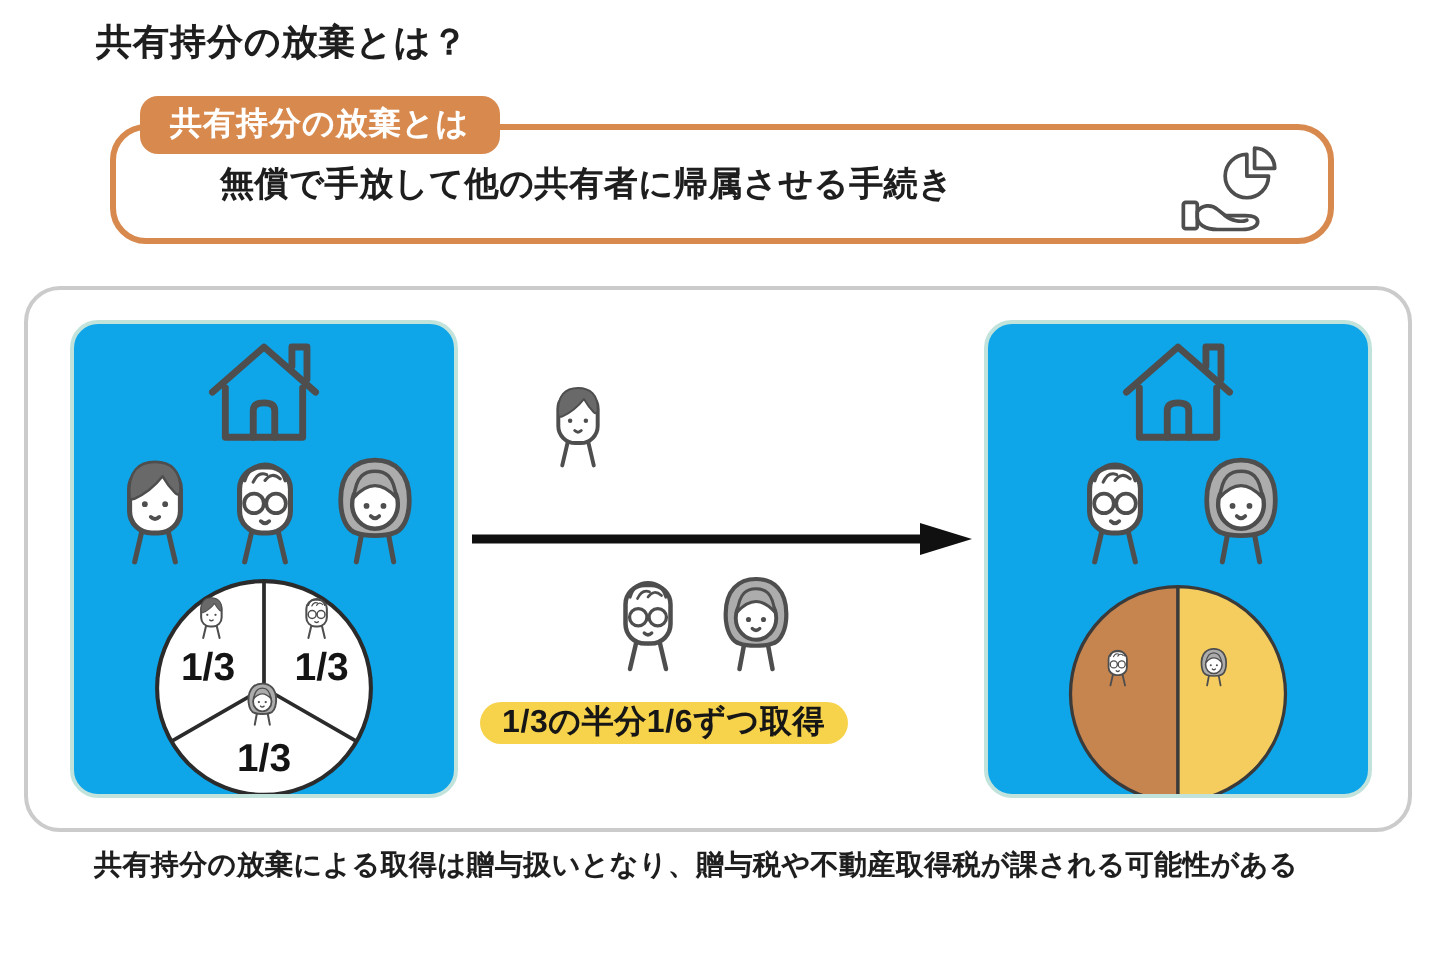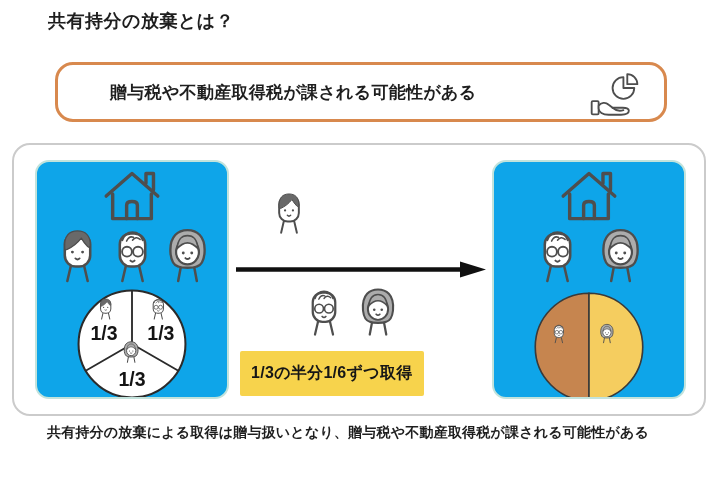--- a/index.html
+++ b/index.html
@@ -38,21 +38,21 @@
   
   .transfer-zone { position:absolute; left:214px; top:36px; width:264px; height:212px; }
   .tz-man { position:absolute; left:40px; top:8px; width:42px; height:48px; }
   .waive-badge { position:absolute; left:96px; top:30px; background:#d8894e; color:#fff;
                  font-size:16px; font-weight:bold; padding:4px 13px; border-radius:8px;
                  white-space:nowrap; letter-spacing:.3px; }
   .tz-arrow { position:absolute; left:6px; top:80px; width:254px; height:17px; }
   .tz-pair { position:absolute; left:72px; top:104px; display:flex; gap:6px; }
   .tz-pair svg { width:48px; height:54px; }
   .acquire-badge { position:absolute; left:12px; top:170px; background:#f7d34c; color:#161616;
-                   font-size:16px; font-weight:bold; padding:12px 11px; border-radius:2px;
+                   font-size:16px; font-weight:bold; padding:0 11px; border-radius:12px;
                    white-space:nowrap; letter-spacing:.3px; }
 
   .footer-note { position:absolute; left:47px; top:424px; width:604px;
                  font-size:14px; font-weight:bold; line-height:1.24; letter-spacing:.2px; }
 
   .defs-holder { position:absolute; width:0; height:0; overflow:hidden; }
 </style>
 </head>
 <body>
 
@@ -103,21 +103,22 @@
       </g>
     </symbol>
   </defs>
 </svg>
 
 <div class="canvas">
 
   <div class="page-title">共有持分の放棄とは？</div>
 
   <div class="def-box">
-    <div class="def-desc">贈与税や不動産取得税が課される可能性がある</div>
+    <div class="def-tab">共有持分の放棄とは</div>
+    <div class="def-desc">無償で手放して他の共有者に帰属させる手続き</div>
     <svg class="def-icon" viewBox="0 0 76 62">
         <use href="#hand-pie"></use>
       </svg>
   </div>
 
   <div class="main-box">
 
     <div class="panel panel-before">
       <svg class="house" viewBox="0 0 64 54">
           <use href="#house"></use>

